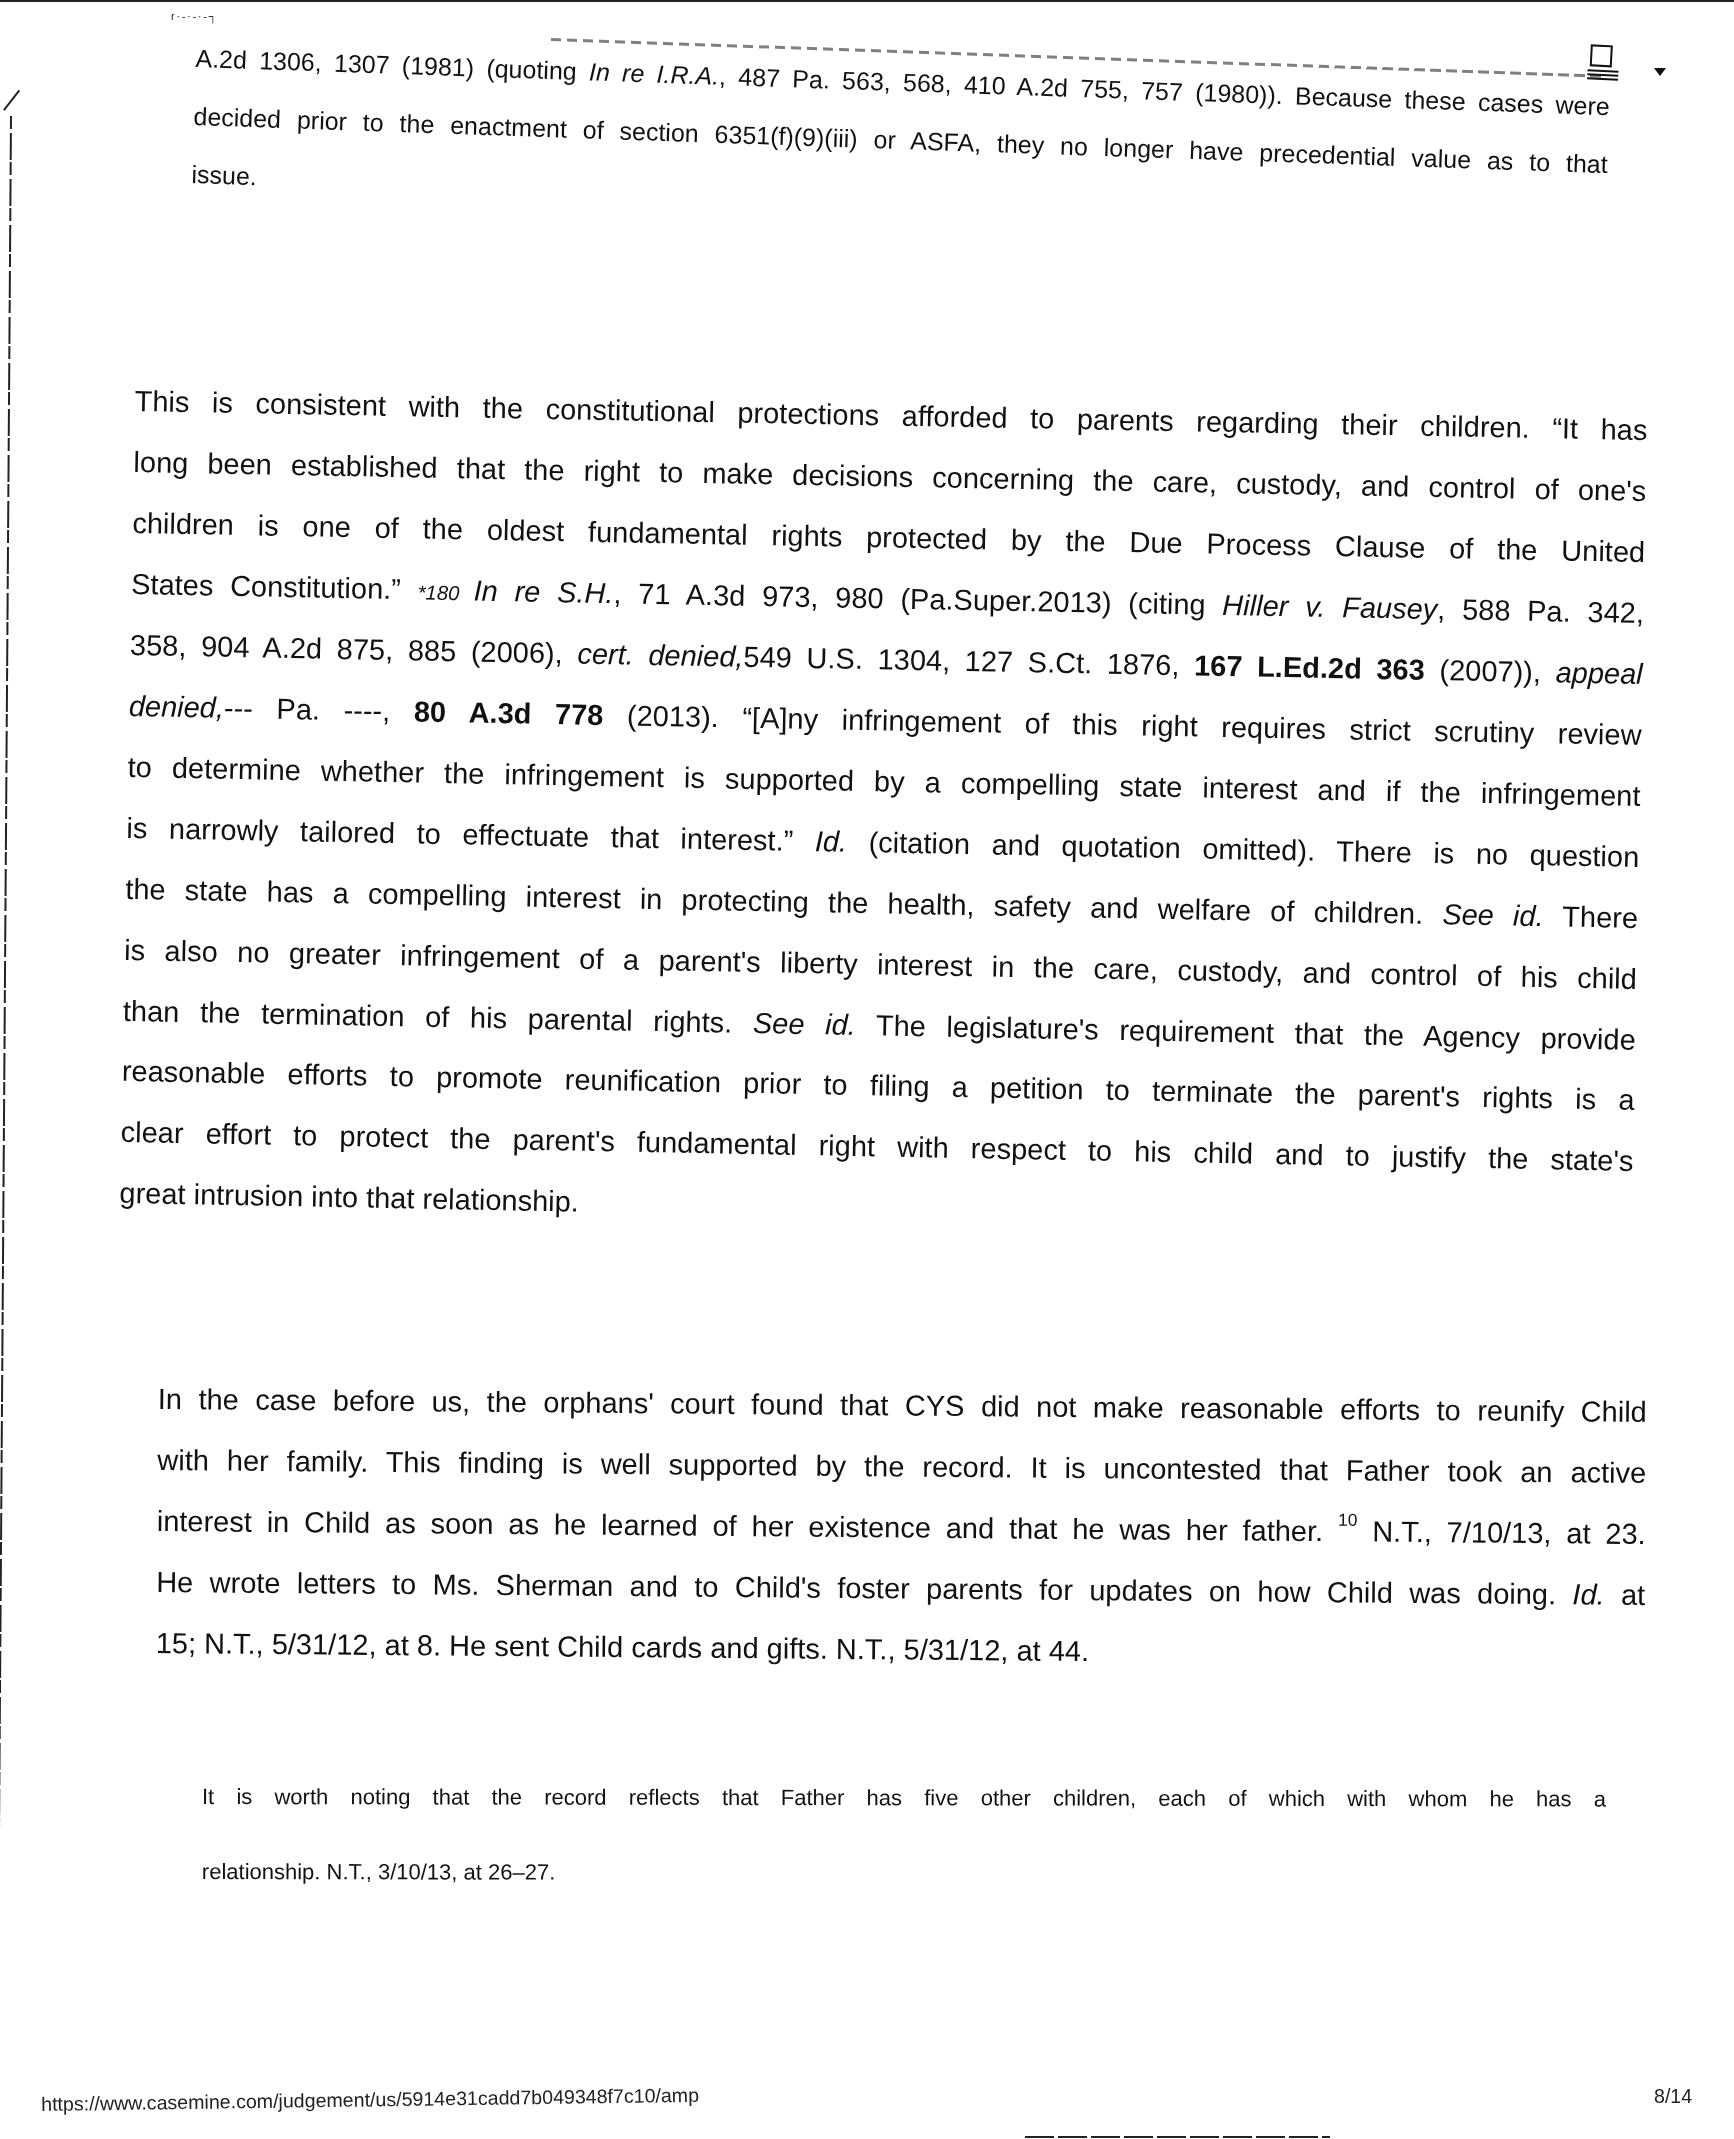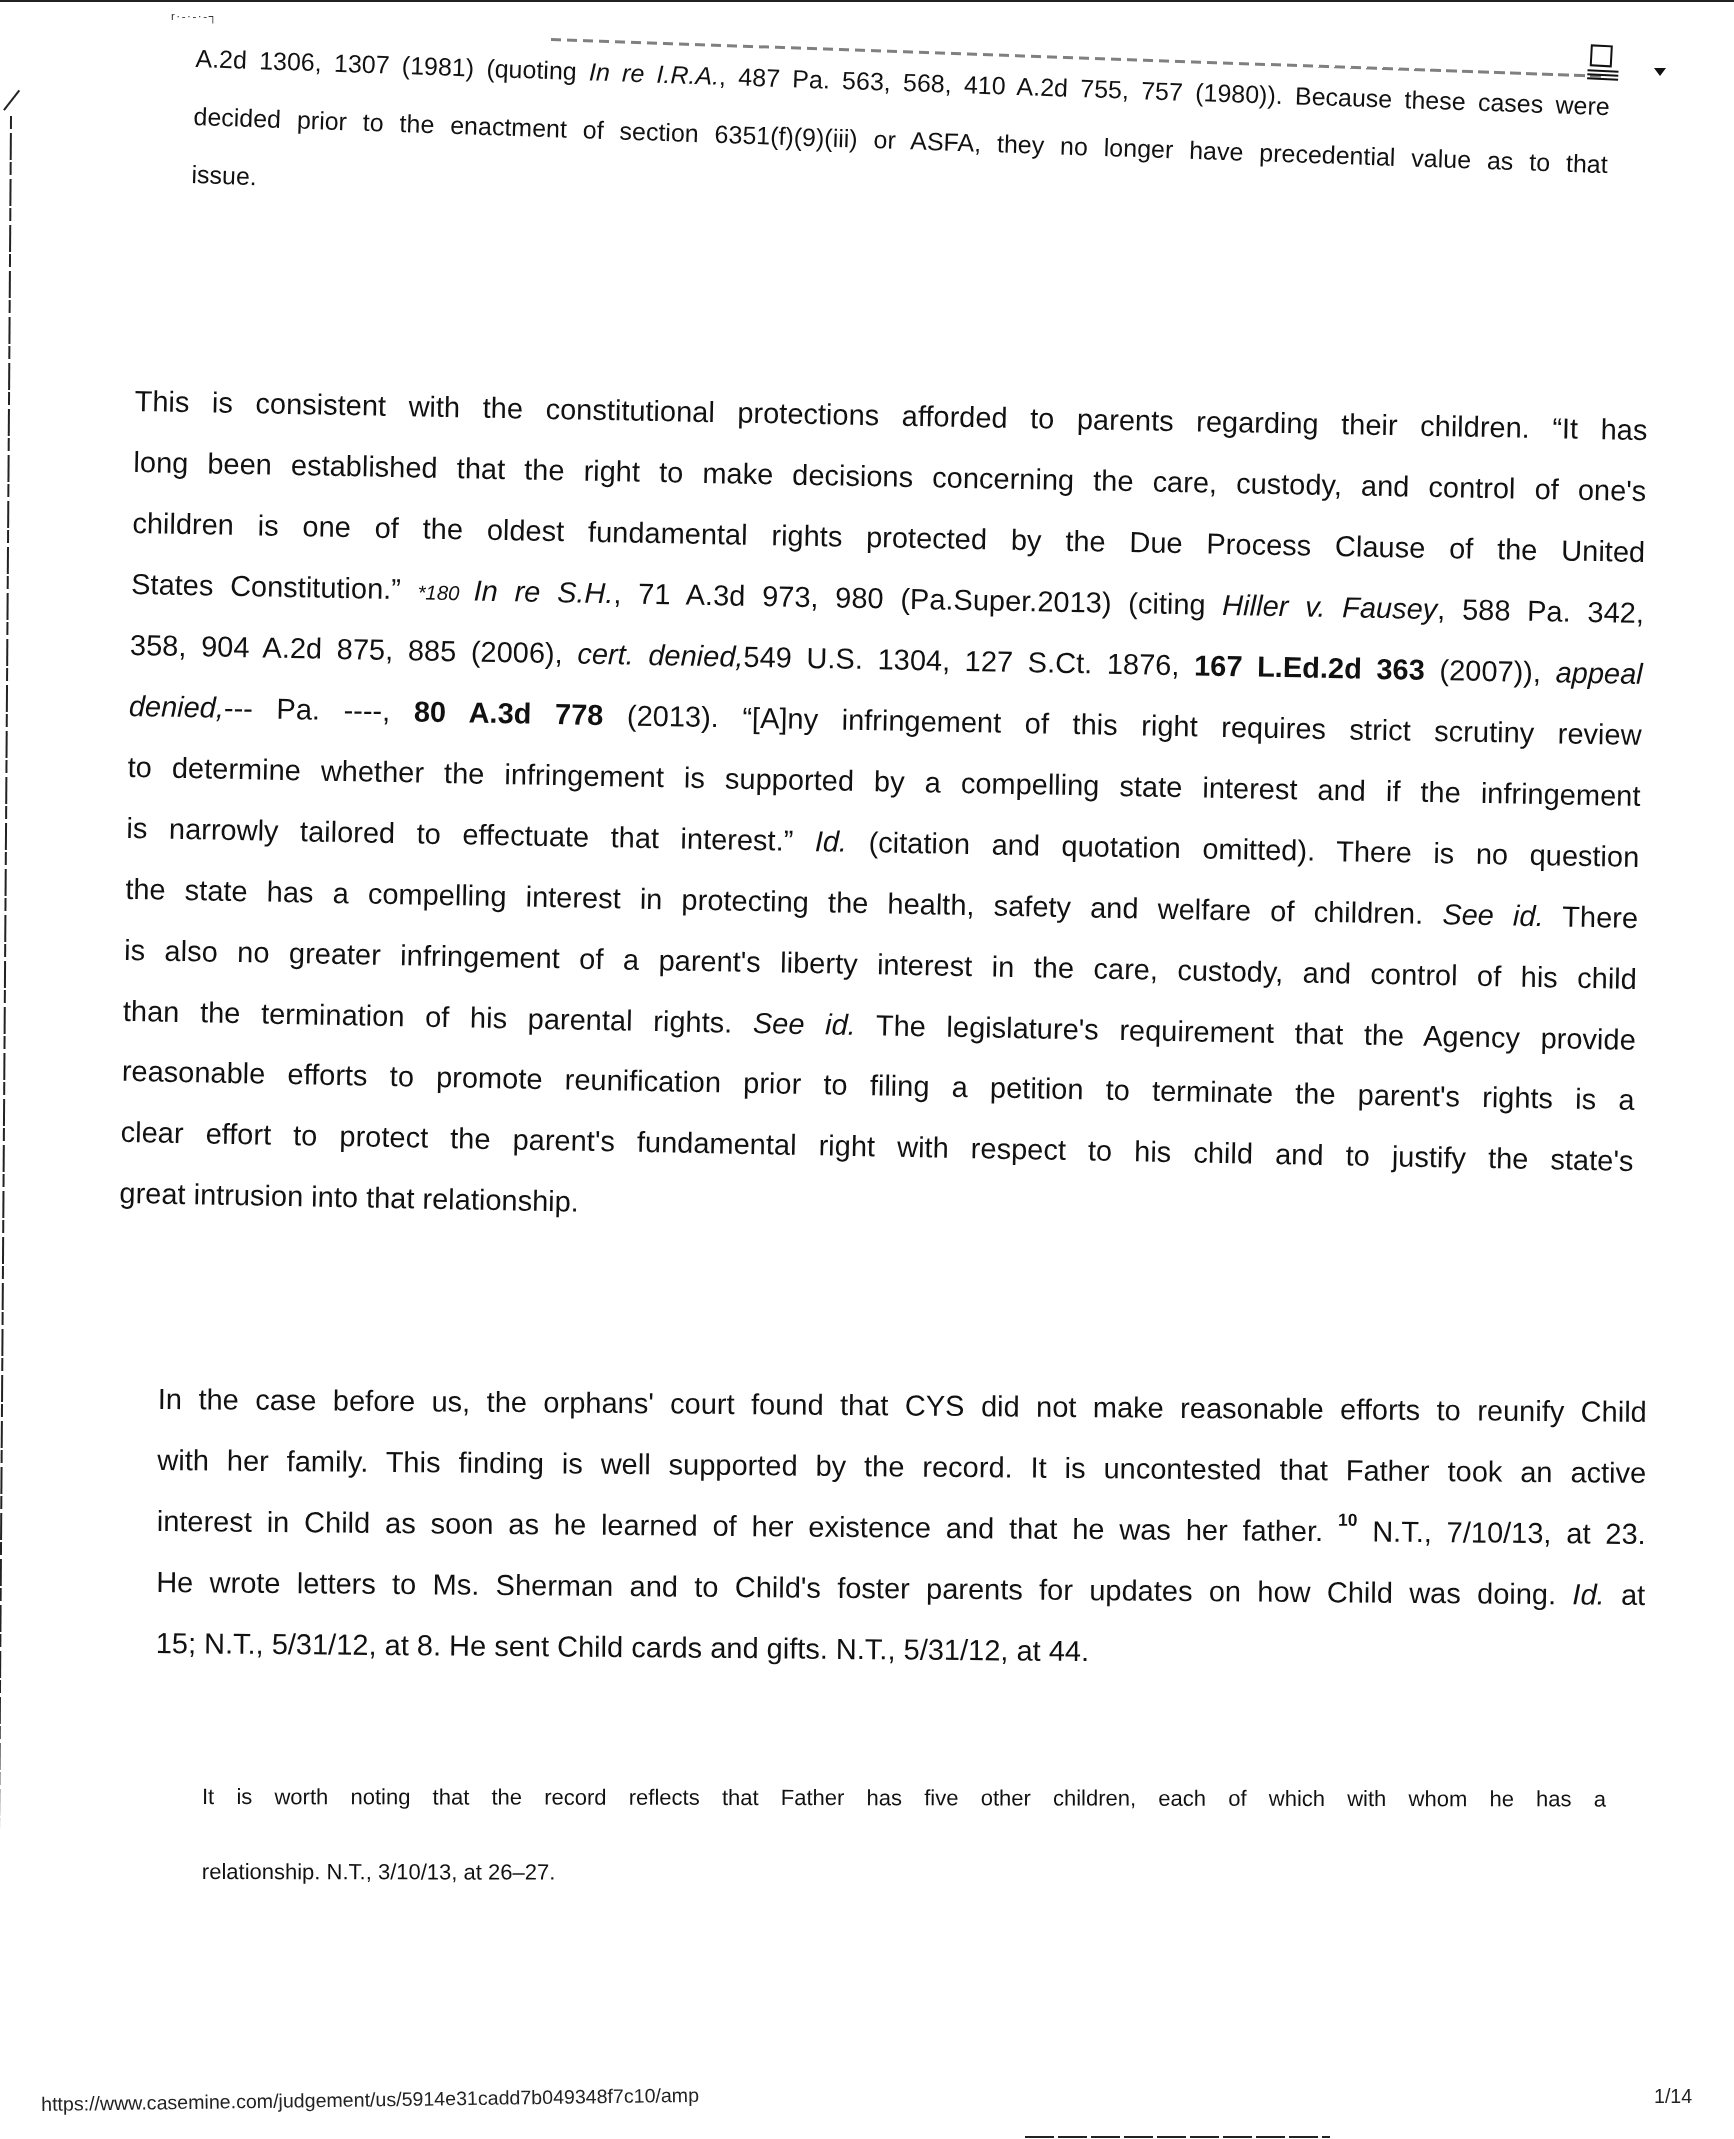--- a/index.html
+++ b/index.html
@@ -26,21 +26,21 @@
   .dropdown-caret { position: absolute; left: 1654px; top: 68px; width: 0; height: 0;
     border-left: 6.5px solid transparent; border-right: 6.5px solid transparent; border-top: 8px solid #111; }
 
   .skew-block { position: absolute; transform-origin: left top; }
   .line { white-space: nowrap; position: absolute; left: 0; }
   .main-text { font-size: 29px; }
   .top-text { font-size: 25px; }
   .fn-text { font-size: 22px; }
   i { font-style: italic; }
   .b { font-weight: bold; }
-  sup { font-size: 60%; vertical-align: 0.9em; line-height: 0; font-weight: bold; }
+  sup { font-size: 60%; vertical-align: 0.9em; line-height: 0; }
 
   .footer-url { position: absolute; left: 41px; top: 2093px; font-size: 19.6px; color: #222; transform: rotate(-0.8deg); transform-origin: left top; }
   .page-num { position: absolute; left: 1654px; top: 2085px; font-size: 19.6px; color: #222; }
   .bottom-rule { position: absolute; left: 1025px; top: 2136px; width: 305px; height: 2.2px;
     background: repeating-linear-gradient(to right, #222 0 29px, transparent 29px 33px); }
 </style>
 </head>
 <body>
 
 <div class="top-rule"></div>
@@ -87,15 +87,15 @@
     <div class="line" style="top: 183px; width: 100%; text-align: justify; text-align-last: justify; white-space: normal; height: 1.2em; overflow: visible;"><span>He wrote letters to Ms. Sherman and to Child's foster parents for updates on how Child was doing. </span><i>Id.</i><span> at</span></div>
     <div class="line" style="top: 244px; width: auto;"><span>15; N.T., 5/31/12, at 8. He sent Child cards and gifts. N.T., 5/31/12, at 44.</span></div>
   </div>
 
 <div class="skew-block fn-text" style="left:202px; top:1784px; width:1404px; transform:rotate(0.1deg);">
     <div class="line" style="top: 0px; width: 100%; text-align: justify; text-align-last: justify; white-space: normal; height: 1.2em; overflow: visible;"><span>It is worth noting that the record reflects that Father has five other children, each of which with whom he has a</span></div>
     <div class="line" style="top: 75px; width: auto;"><span>relationship. N.T., 3/10/13, at 26–27.</span></div>
   </div>
 
 <a class="footer-url">https://www.casemine.com/judgement/us/5914e31cadd7b049348f7c10/amp</a>
-<div class="page-num">1/14</div>
+<div class="page-num">8/14</div>
 <div class="bottom-rule"></div>
 
 
 </body></html>

